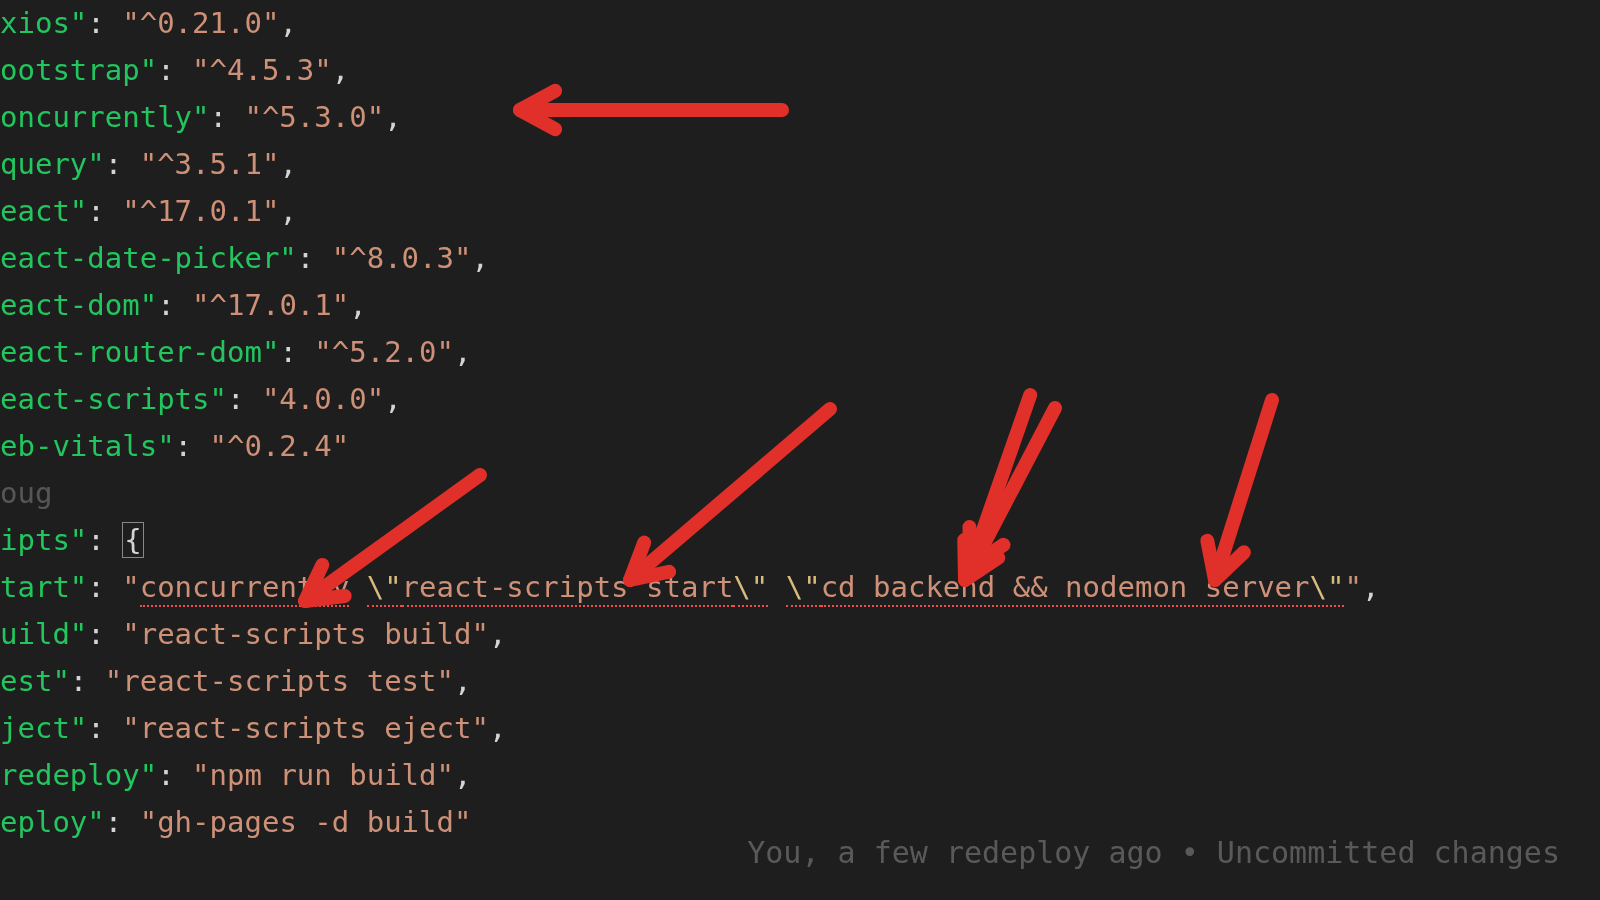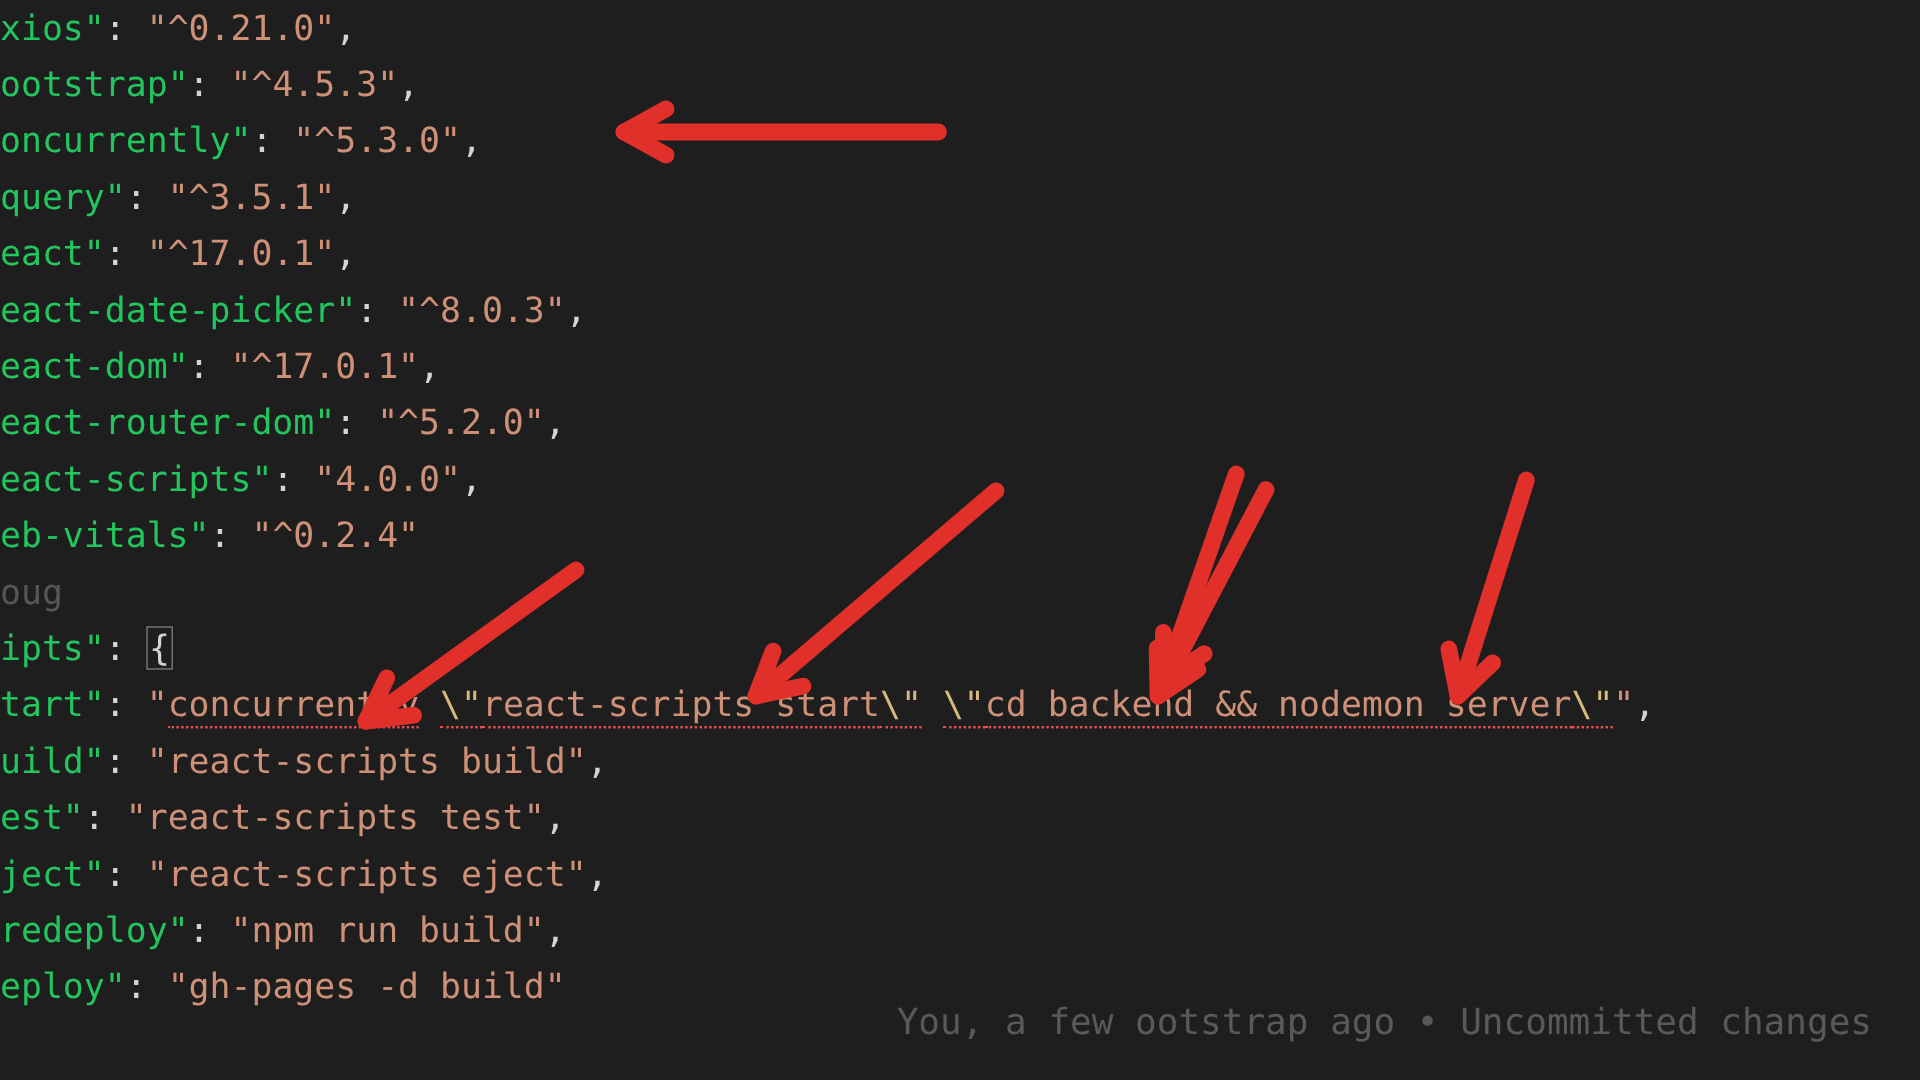--- a/index.html
+++ b/index.html
@@ -85,14 +85,14 @@
       <line x1="1030.1910730291265" y1="395.01858472454296" x2="970.1910730291265" y2="567.018584724543" stroke="#e1302a" stroke-width="14" stroke-linecap="round"></line>
       <path d="M 970.1910730291265 567.018584724543 L 969.474259456548 527.0250080114986 M 970.1910730291265 567.018584724543 L 1003.4572113857005 544.8067851837294" stroke="#e1302a" stroke-width="14" stroke-linecap="round" fill="none"></path>
     </g>
     <g>
       <line x1="1272" y1="400" x2="1215" y2="580" stroke="#e1302a" stroke-width="14" stroke-linecap="round"></line>
       <path d="M 1215 580 L 1207.3151314302502 540.7451557758068 M 1215 580 L 1243.879660219283 552.3239232256672" stroke="#e1302a" stroke-width="14" stroke-linecap="round" fill="none"></path>
     </g>
   </svg>
 
 <div class="gitlens">
-  <span>You, a few ootstrap ago • Uncommitted changes</span>
+  <span>You, a few redeploy ago • Uncommitted changes</span>
 </div>
 
 </body></html>

